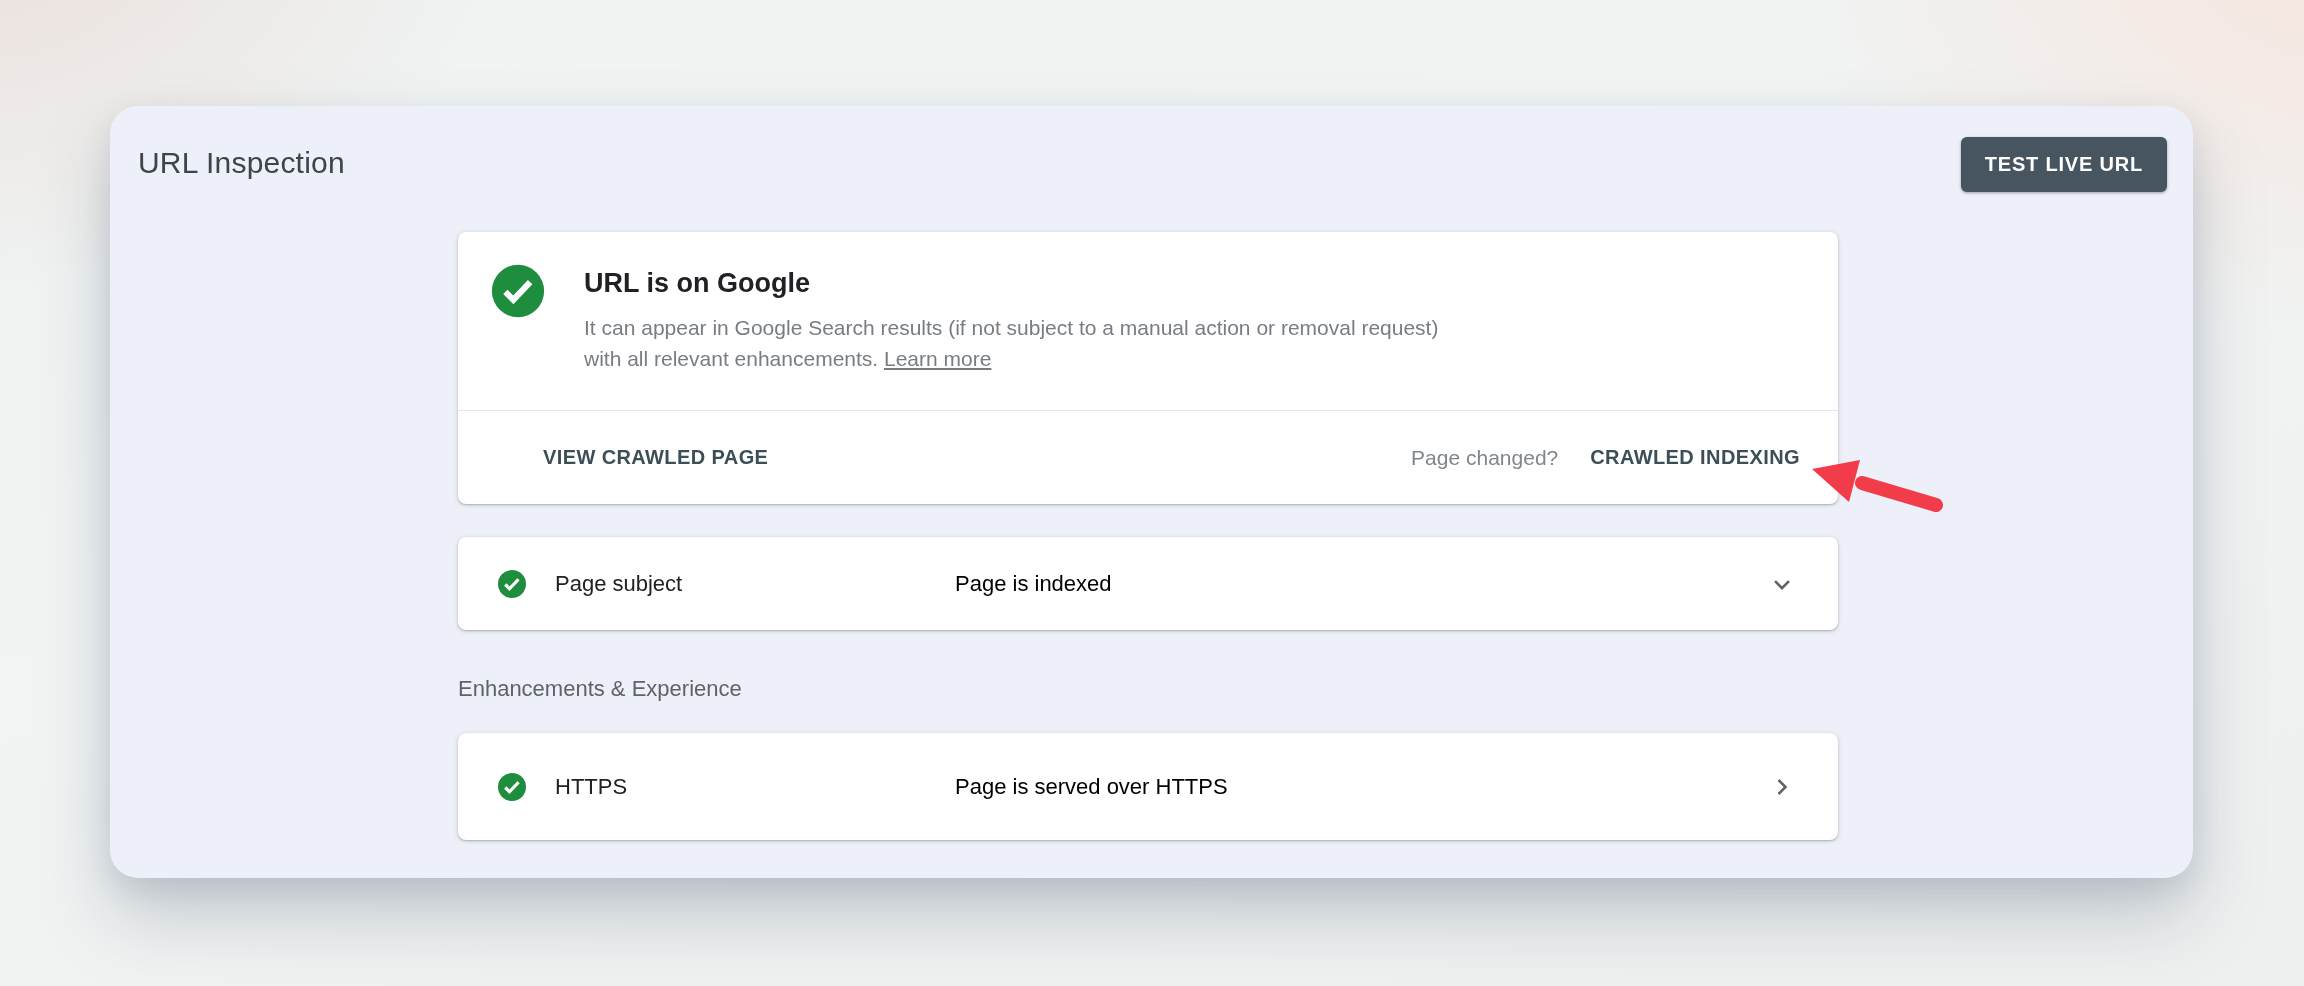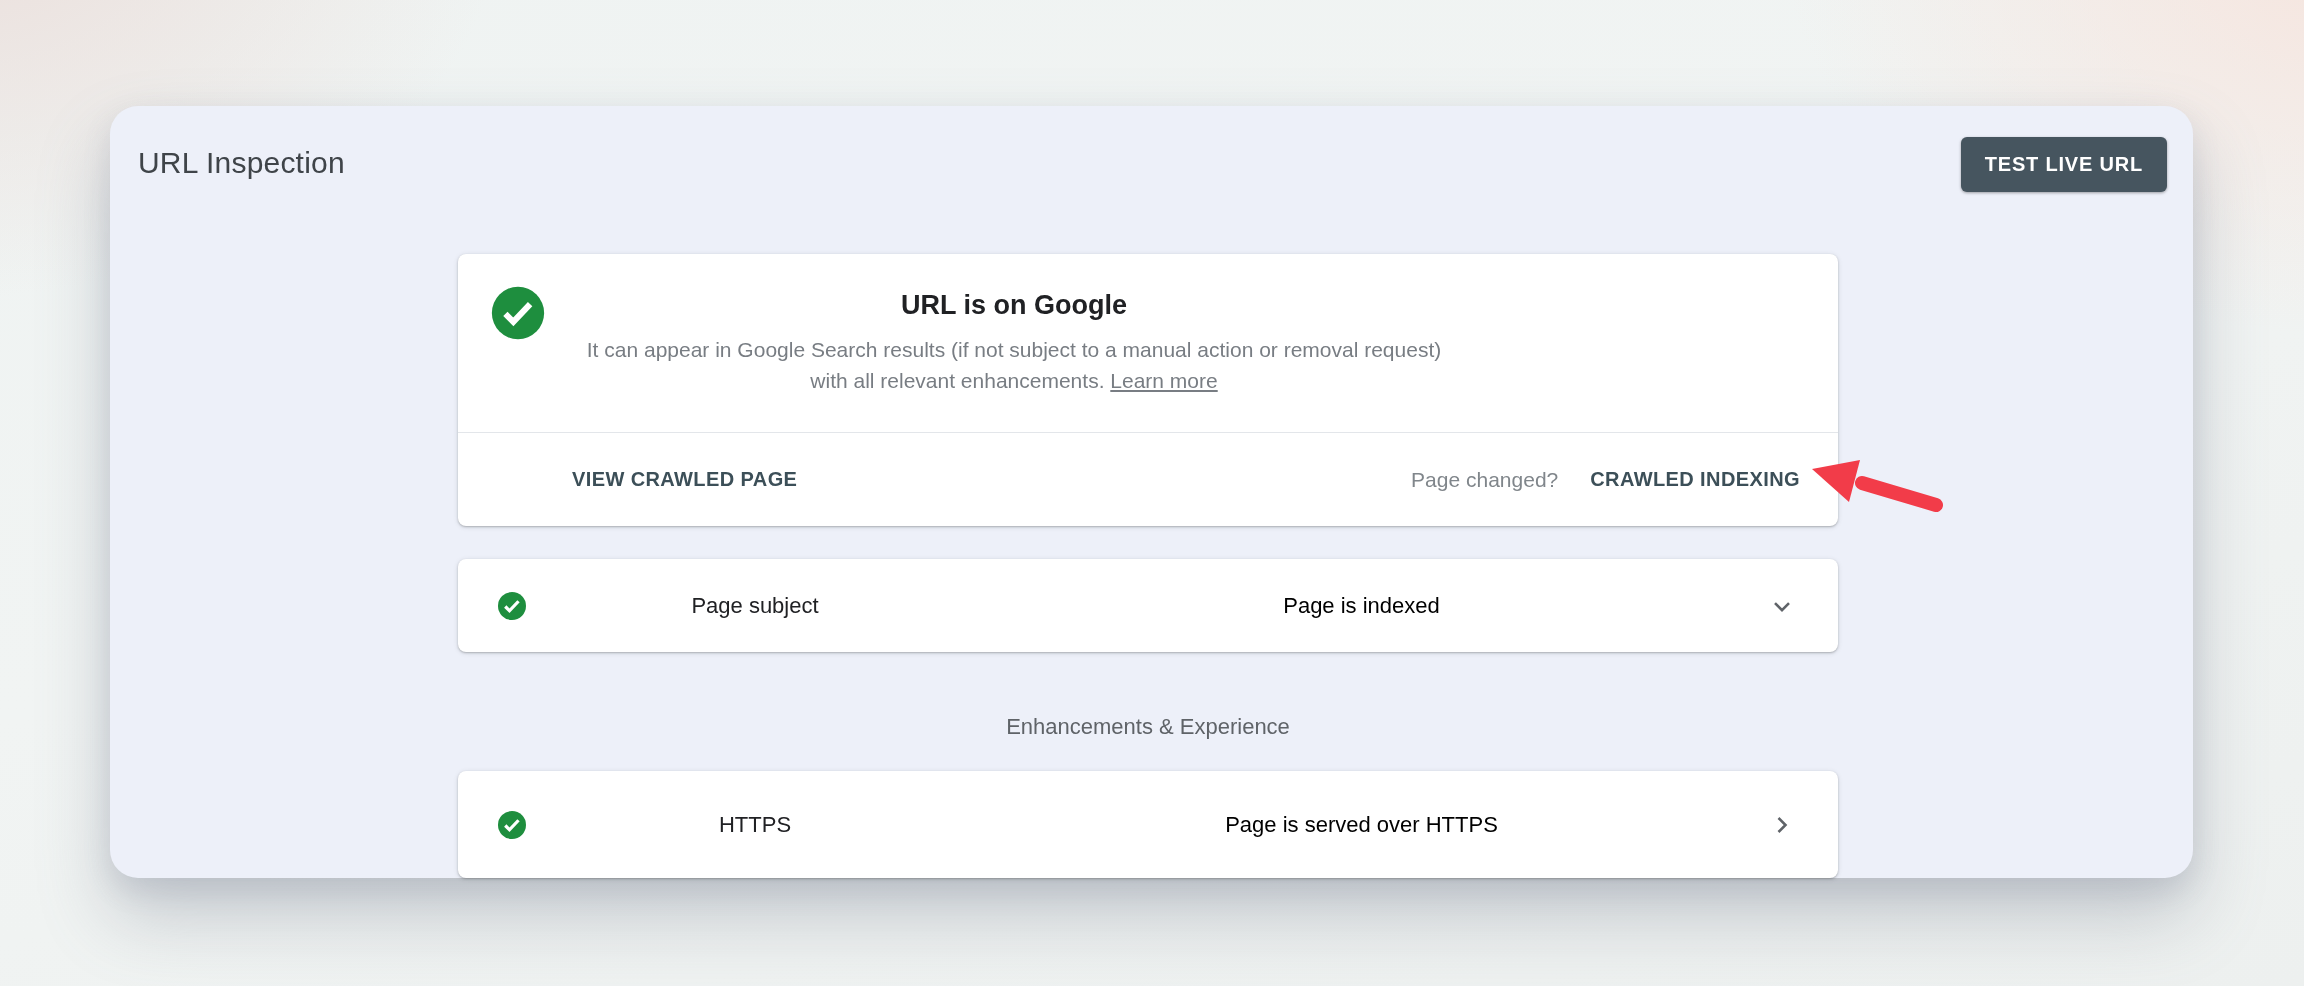--- a/index.html
+++ b/index.html
@@ -27,61 +27,61 @@
 
   .test-btn {
     position:absolute; top:31px; right:26px; height:55px; padding:8px 24px;
     display:flex; align-items:center; justify-content:center;
     background:#46555f; color:#ffffff; font-size:20px; font-weight:bold;
     letter-spacing:0.8px; border:none; border-radius:6px;
     box-shadow:0 1px 3px rgba(0,0,0,0.35);
     font-family:"Liberation Sans","DejaVu Sans",sans-serif; cursor:pointer;
   }
 
-  .content { position:absolute; left:348px; top:148px; width:1380px;text-align:center; }
+  .content { position:absolute; left:348px; top:126px; width:1380px; }
 
   .card {
     background:#ffffff; border-radius:8px;
     box-shadow:0 1px 2px rgba(60,64,67,0.30), 0 1px 5px rgba(60,64,67,0.15);
   }
 
   
   .verdict-main {
     display:flex; padding:31px 40px 0 32px; height:179px;
     border-bottom:1px solid #e3e6ea;
   }
   .check-lg { width:56px; height:56px; flex:none; margin-right:38px; }
   .verdict-title { font-size:27px; font-weight:bold; color:#202124; margin-top:5px; }
   .verdict-desc {
     margin-top:13px; font-size:21px; line-height:31px; color:#787d83; width:860px;
   }
   .learn-more { color:#787d83; text-decoration:underline; cursor:pointer; }
 
   .verdict-actions {
     height:93px; display:flex; align-items:center; justify-content:space-between;
-    padding:0 38px 0 114px;
+    padding:0 38px 0 85px;
   }
   .action-link {
     font-size:20px; font-weight:bold; letter-spacing:0.4px; color:#3c4f58; cursor:pointer;
   }
   .right-actions { display:flex; align-items:center; gap:32px; }
   .page-changed { font-size:21px; color:#80868b; }
 
   
   .row-card {
     height:93px; display:flex; align-items:center; padding:0 42px 0 39px;
   }
   .row-indexing { margin-top:33px; }
   .check-sm { width:30px; height:30px; flex:none; margin-right:28px; }
   .row-label { font-size:22px; color:#202124; width:400px; flex:none; }
   .row-status { font-size:22px; color:#000000; flex:1; }
   .chevron { width:28px; height:28px; flex:none; cursor:pointer; display:flex;
              align-items:center; justify-content:center; }
 
-  .section-label { margin-top:62px; font-size:22px; color:#5f6368; }
+  .section-label { margin-top:46px; font-size:22px; color:#5f6368; }
   .row-https { margin-top:31px; height:107px; }
 
   
   .arrow-annotation {
     position:absolute; left:1800px; top:454px; width:150px; height:64px; z-index:5;
     pointer-events:none;
   }
 </style>
 </head>
 <body>

